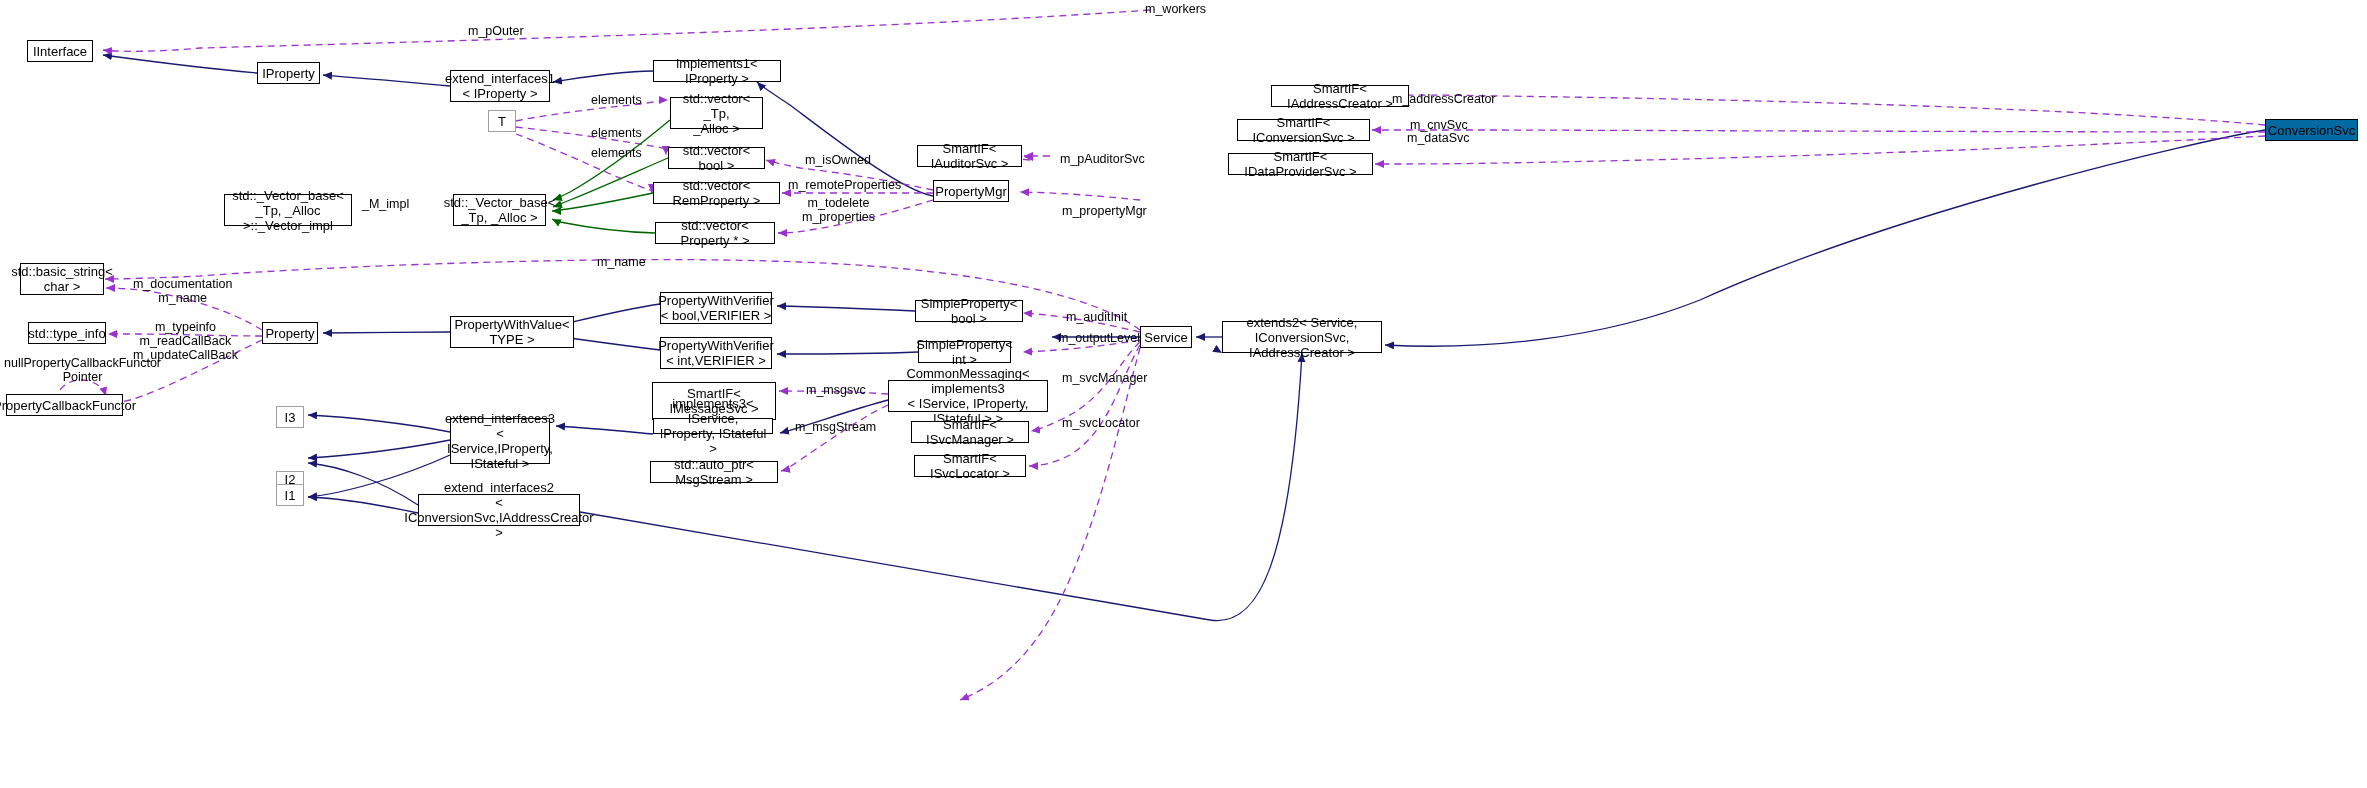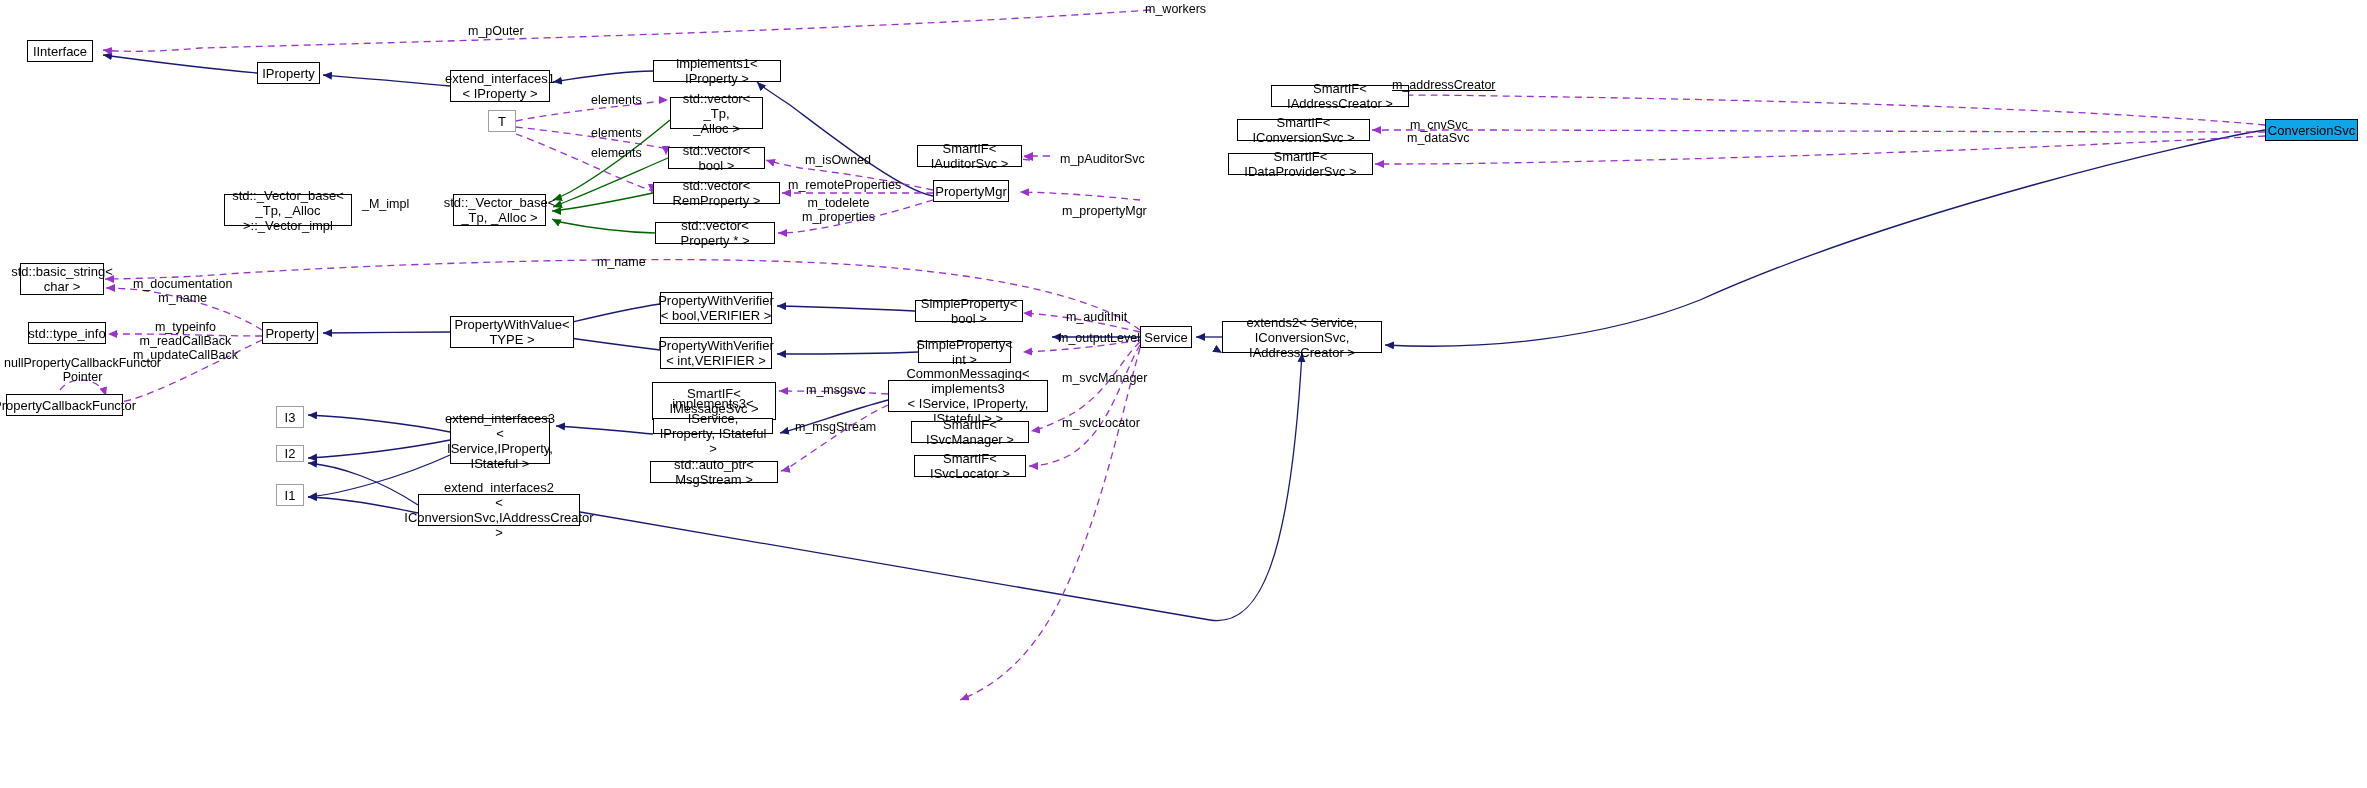--- a/index.html
+++ b/index.html
@@ -21,21 +21,21 @@
     font-size:13px;
     line-height:15px;
     display:flex;
     align-items:center;
     justify-content:center;
     text-align:center;
     white-space:pre-line;
     padding:1px 3px;
     z-index:3;
   }
-  .node.gray{background:#0ea5e9;border-color:#000;}
+  .node.gray{background:#0369a1;border-color:#000;}
   .node.light{border:1px solid #a0a0a0;background:#ffffff;}
   .elabel{
     position:absolute;
     font-size:12.5px;
     line-height:14px;
     color:#000;
     white-space:pre-line;
     text-align:center;
     z-index:4;
     background:transparent;
@@ -158,40 +158,40 @@
 &lt; IService, IProperty, IStateful &gt; &gt;</span></div>
   <div class="node" style="left:653px;top:418px;width:120px;height:16px;text-align:center;"><span>implements3&lt; IService,
 IProperty, IStateful &gt;</span></div>
   <div class="node" style="left:911px;top:421px;width:118px;height:22px;"><span>SmartIF&lt; ISvcManager &gt;</span></div>
   <div class="node" style="left:914px;top:455px;width:112px;height:22px;"><span>SmartIF&lt; ISvcLocator &gt;</span></div>
   <div class="node" style="left:650px;top:461px;width:128px;height:22px;"><span>std::auto_ptr&lt; MsgStream &gt;</span></div>
   <div class="node" style="left:1140px;top:326px;width:52px;height:22px;"><span>Service</span></div>
   <div class="node" style="left:1222px;top:321px;width:160px;height:32px;"><span>extends2&lt; Service,
 IConversionSvc, IAddressCreator &gt;</span></div>
   <div class="node light" style="left:276px;top:406px;width:28px;height:22px;"><span>I3</span></div>
-  <div class="node light" style="left:276px;top:445px;width:28px;height:17px;"><span>I2</span></div>
+  <div class="node light" style="left:276px;top:471px;width:28px;height:17px;"><span>I2</span></div>
   <div class="node light" style="left:276px;top:484px;width:28px;height:22px;"><span>I1</span></div>
   <div class="node" style="left:450px;top:418px;width:100px;height:46px;"><span>extend_interfaces3
 &lt; IService,IProperty,
 IStateful &gt;</span></div>
   <div class="node" style="left:418px;top:494px;width:162px;height:32px;"><span>extend_interfaces2
 &lt; IConversionSvc,IAddressCreator &gt;</span></div>
 
   <div class="elabel" style="left:1145px;top:2px;">m_workers</div>
   <div class="elabel" style="left:468px;top:24px;">m_pOuter</div>
   <div class="elabel" style="left:591px;top:93px;">elements</div>
   <div class="elabel" style="left:591px;top:126px;">elements</div>
   <div class="elabel" style="left:591px;top:146px;">elements</div>
   <div class="elabel" style="left:805px;top:153px;">m_isOwned</div>
   <div class="elabel" style="left:788px;top:178px;">m_remoteProperties</div>
   <div class="elabel" style="left:802px;top:196px;">m_todelete
 m_properties</div>
   <div class="elabel" style="left:1060px;top:152px;">m_pAuditorSvc</div>
   <div class="elabel" style="left:1062px;top:204px;">m_propertyMgr</div>
-  <div class="elabel" style="left:1392px;top:78px;text-decoration:underline;">m_addressCreator</div>
+  <div class="elabel" style="left:1392px;top:92px;">m_addressCreator</div>
   <div class="elabel" style="left:1410px;top:118px;">m_cnvSvc</div>
   <div class="elabel" style="left:1407px;top:131px;">m_dataSvc</div>
   <div class="elabel" style="left:597px;top:255px;">m_name</div>
   <div class="elabel" style="left:362px;top:197px;">_M_impl</div>
   <div class="elabel" style="left:133px;top:277px;">m_documentation
 m_name</div>
   <div class="elabel" style="left:133px;top:320px;">m_typeinfo
 m_readCallBack
 m_updateCallBack</div>
   <div class="elabel" style="left:4px;top:356px;">nullPropertyCallbackFunctor

